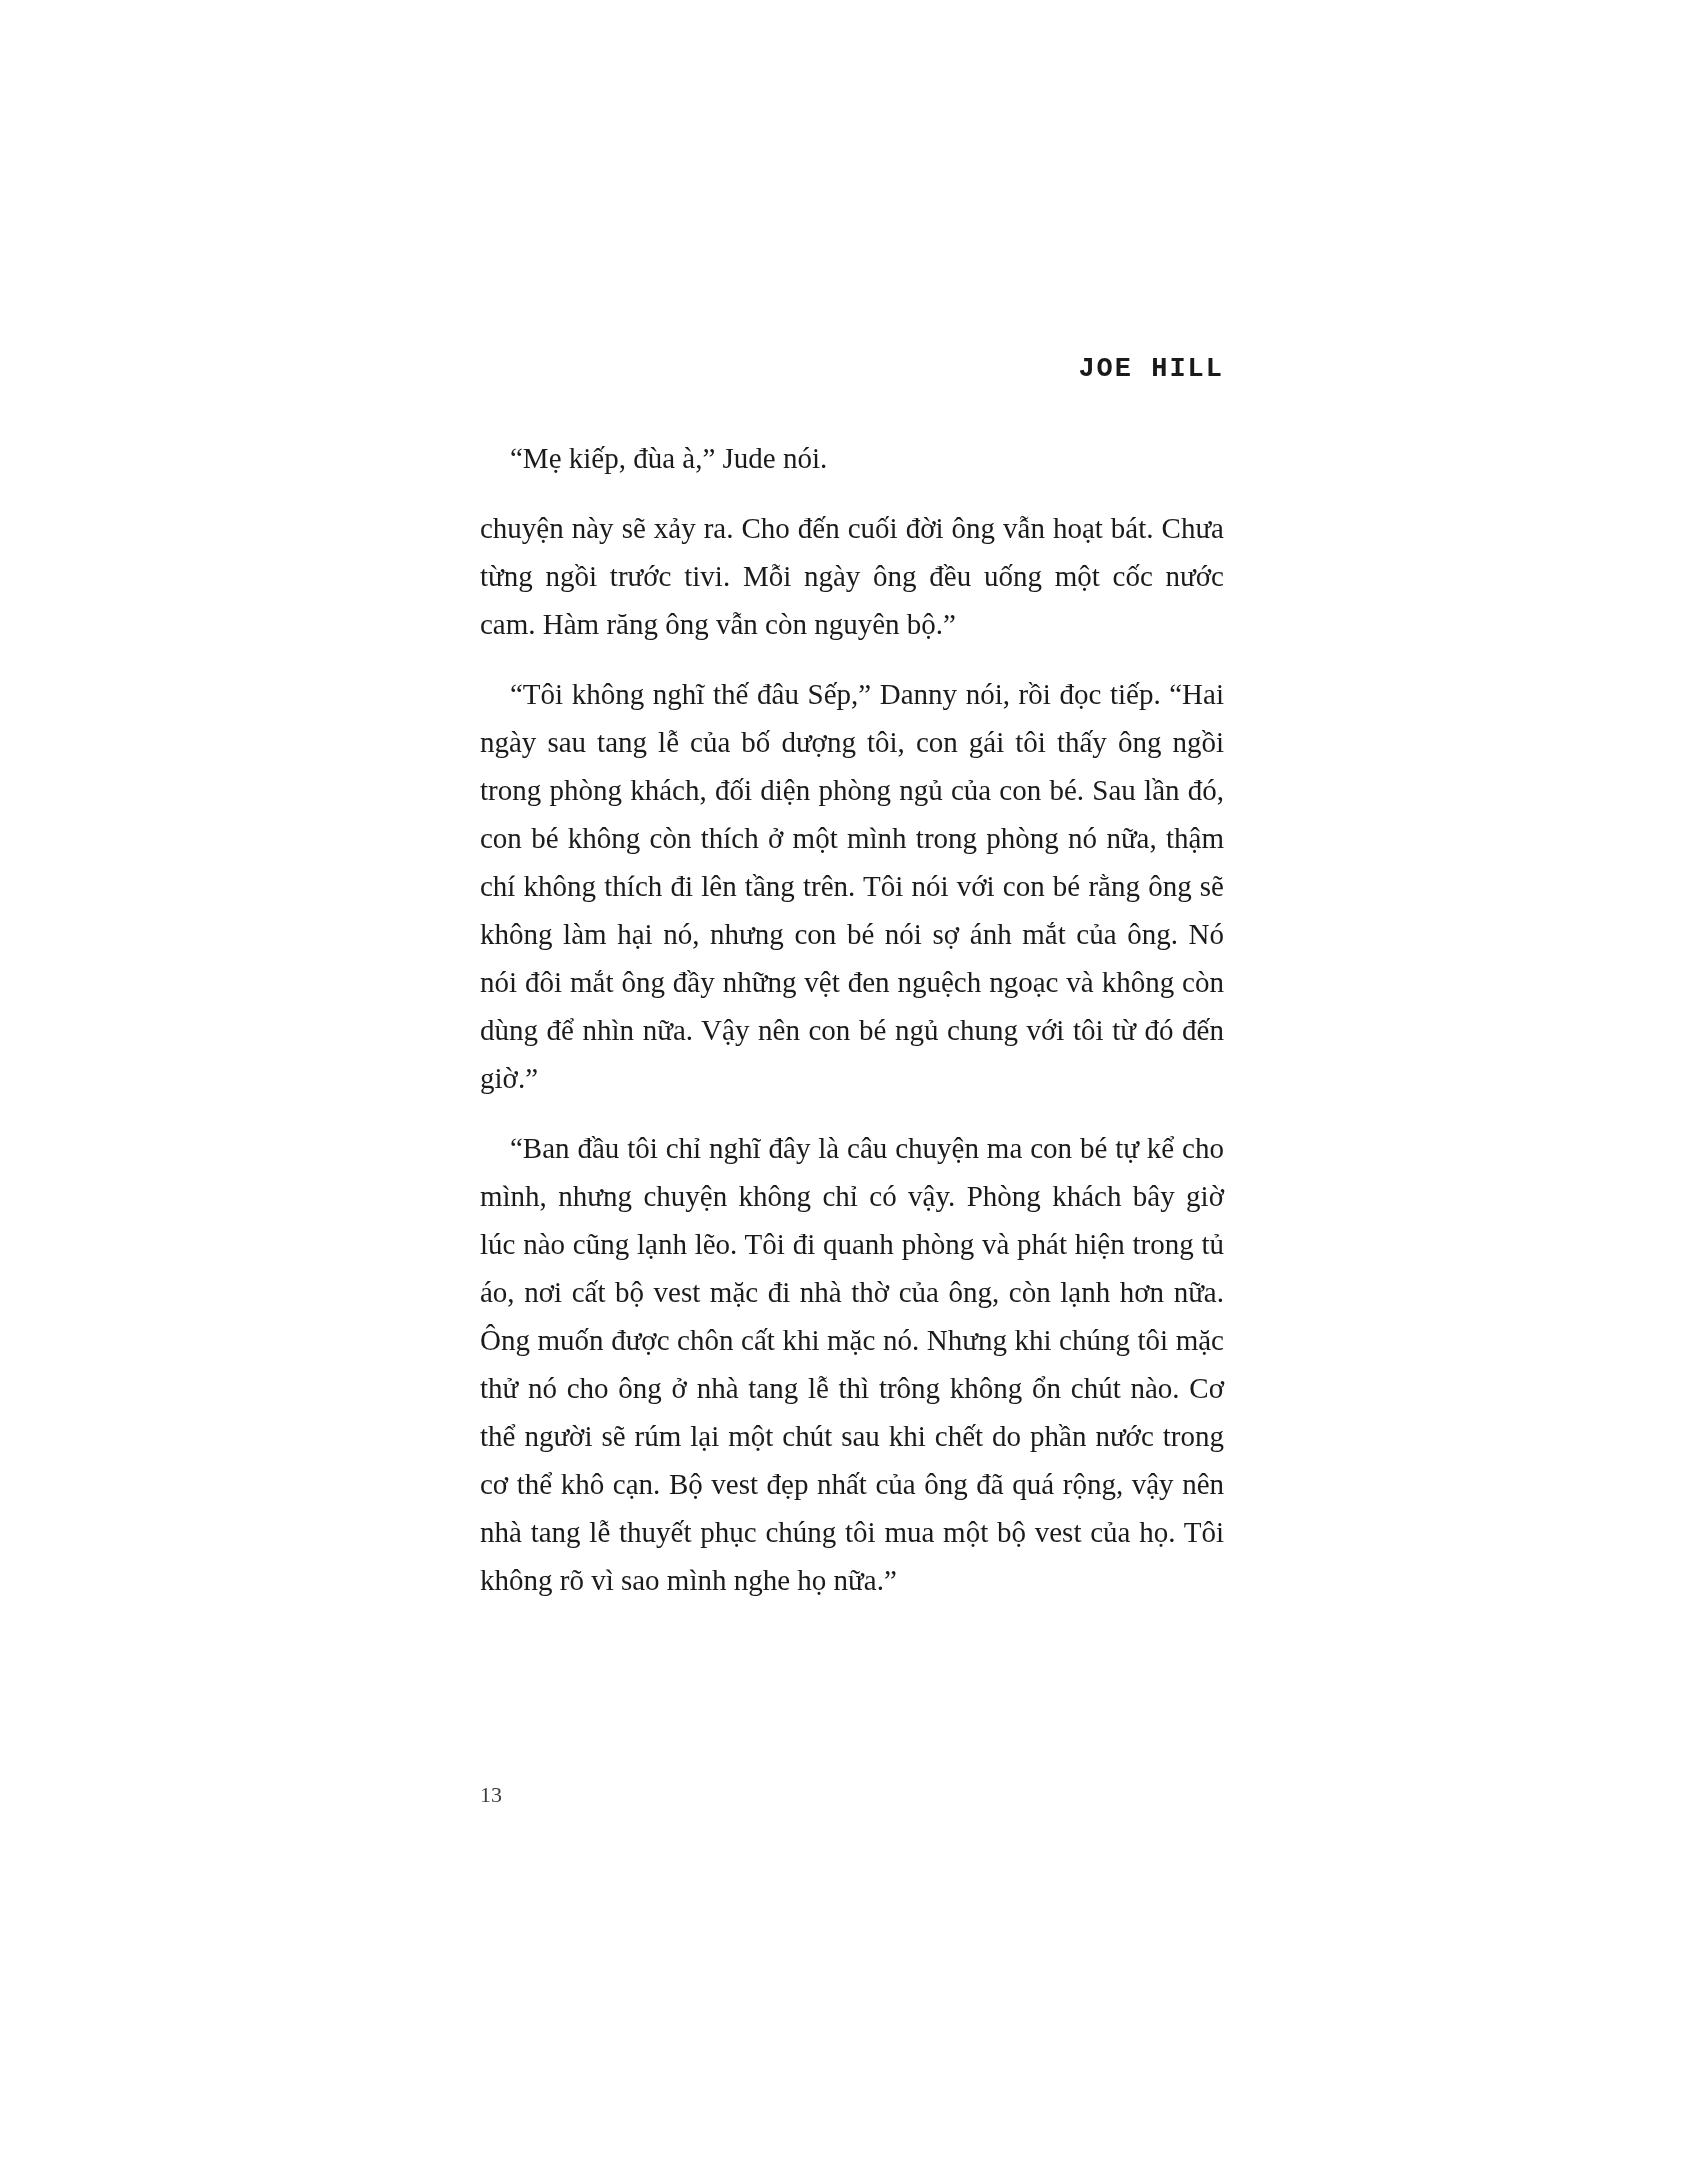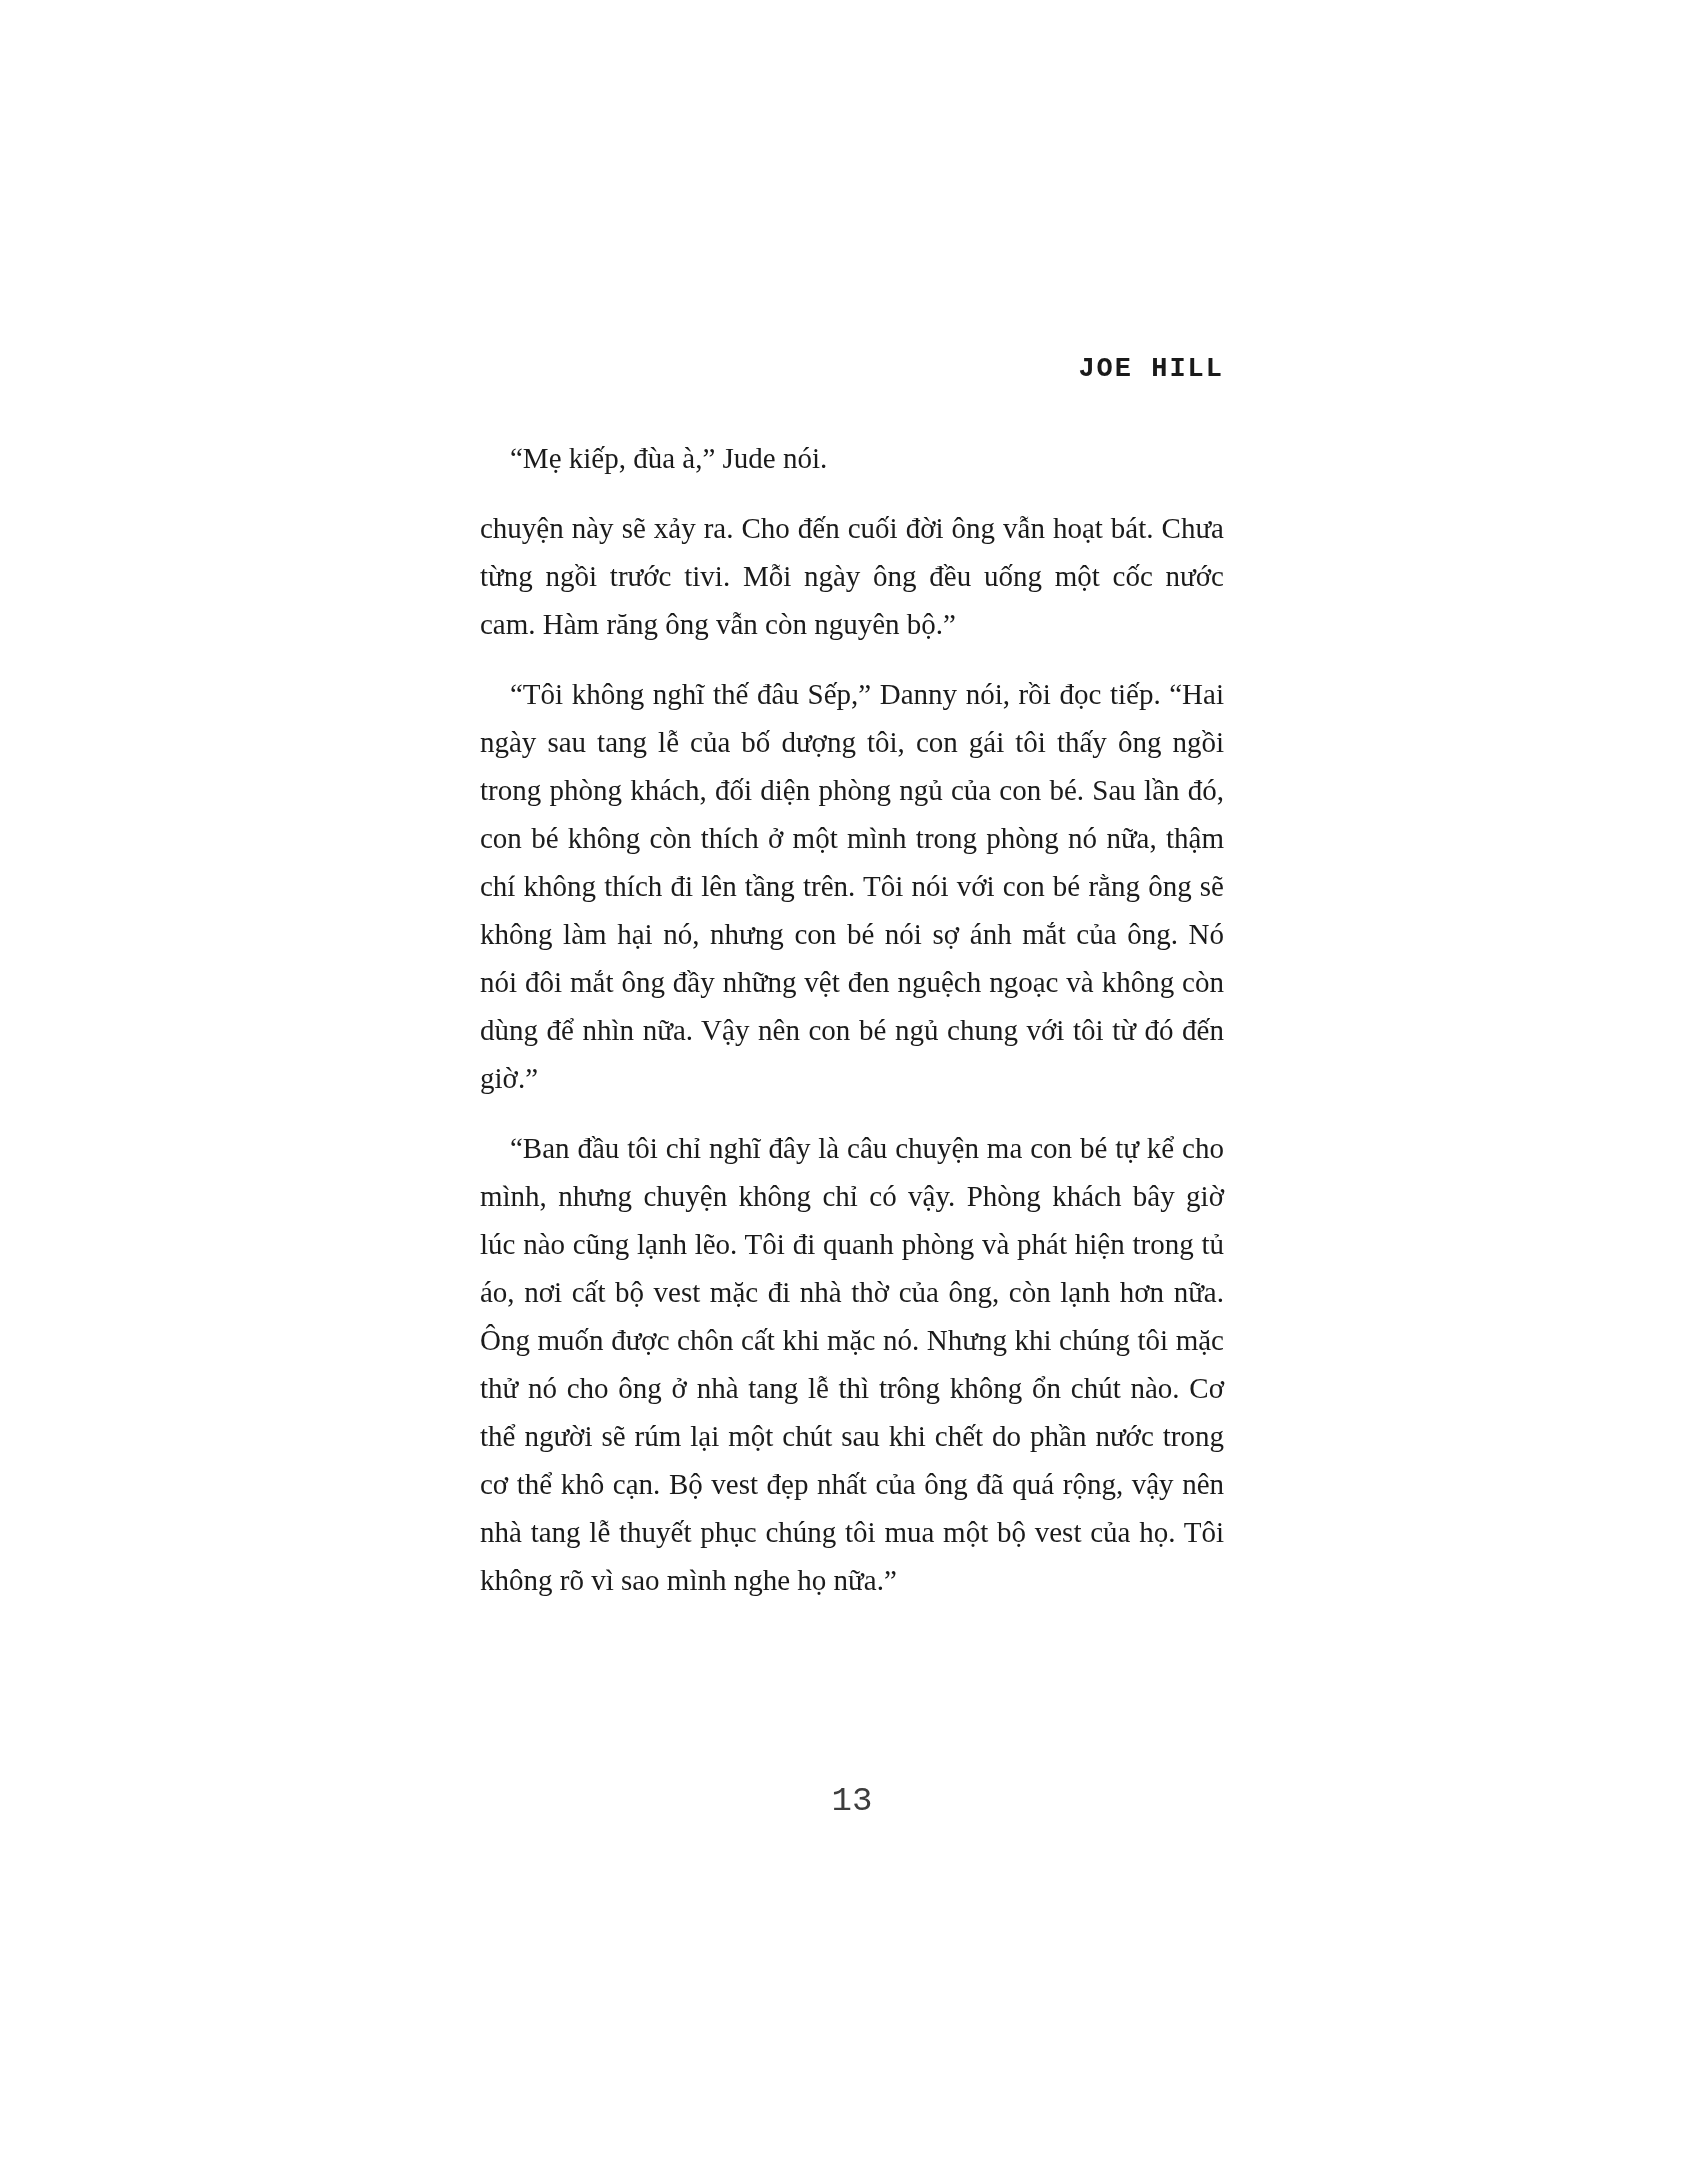--- a/index.html
+++ b/index.html
@@ -46,23 +46,23 @@
     margin-top: 22px;
   }
   .para.no-indent {
     text-indent: 0;
   }
   .page-number {
     position: absolute;
     top: 1782px;
     left: 480px;
     width: 744px;
-    text-align: center;
-    font-family: Liberation Mono, monospace;
-    font-size: 34px;
+    text-align: left;
+    font-family: Liberation Serif, serif;
+    font-size: 22px;
     font-weight: 400;
     color: #3d3d3d;
   }
 </style>
 </head>
 <body>
 
 <div class="page">
 
   <div class="running-header">JOE HILL</div>

